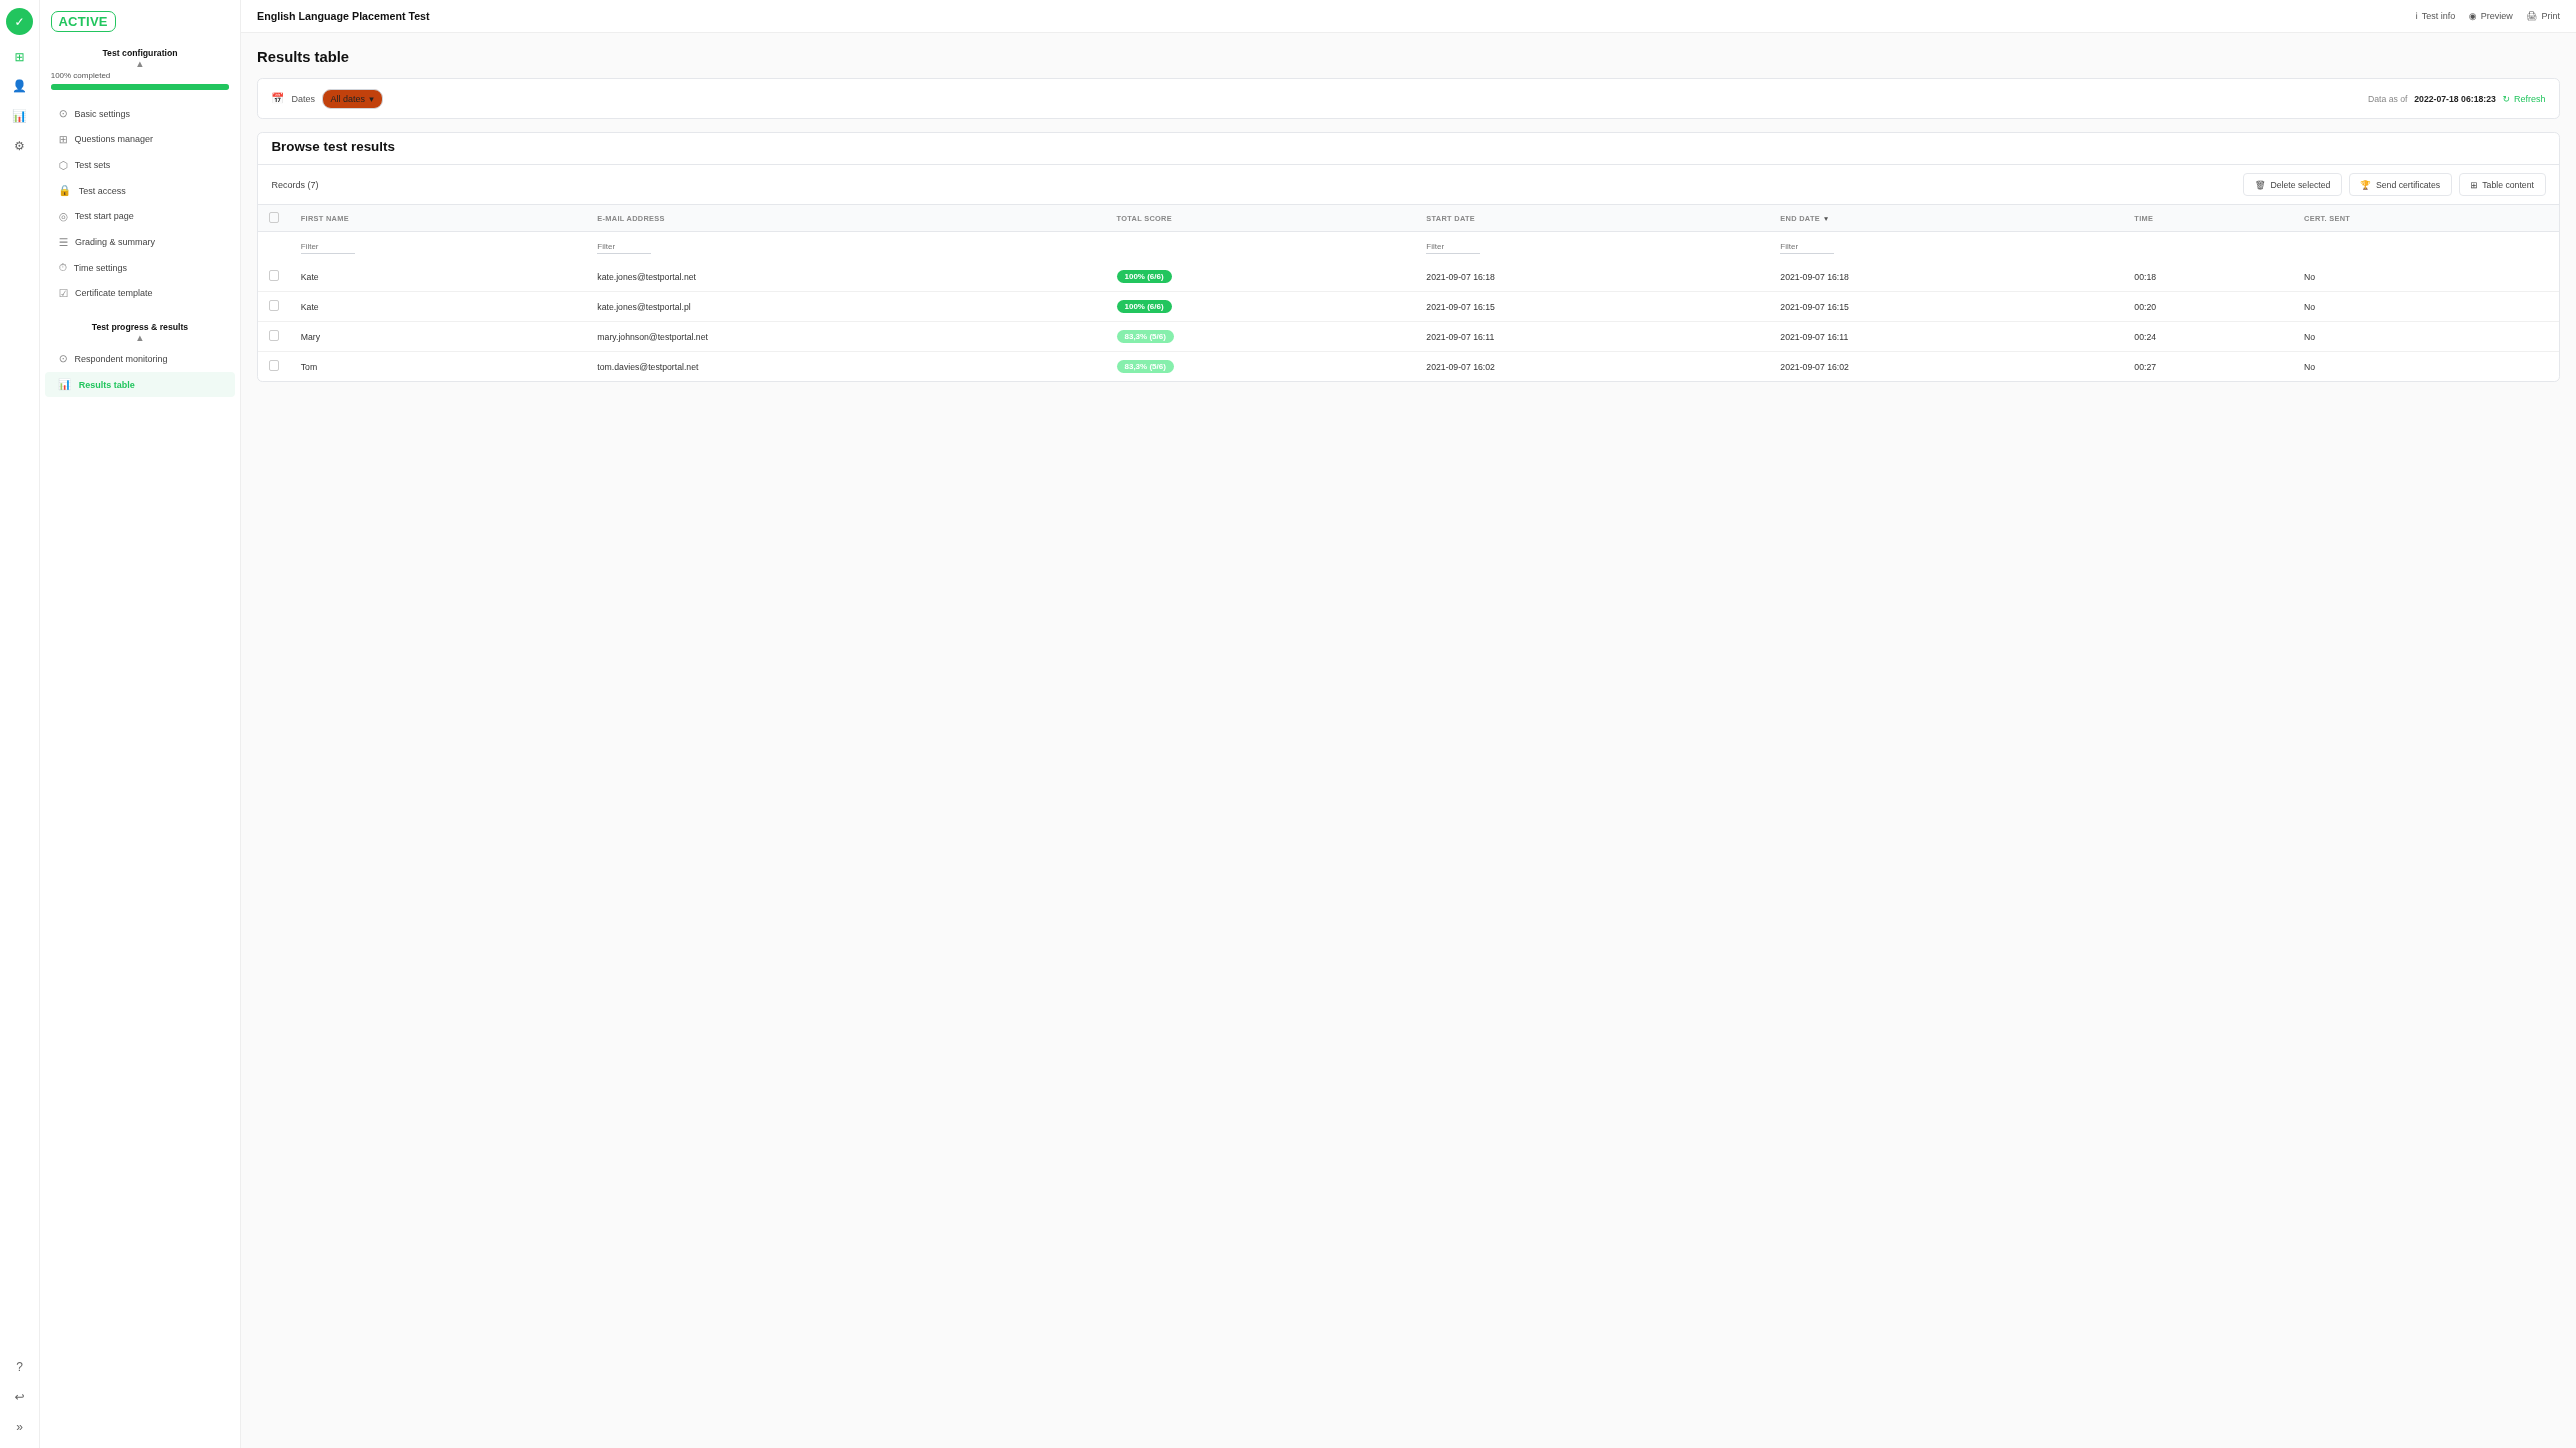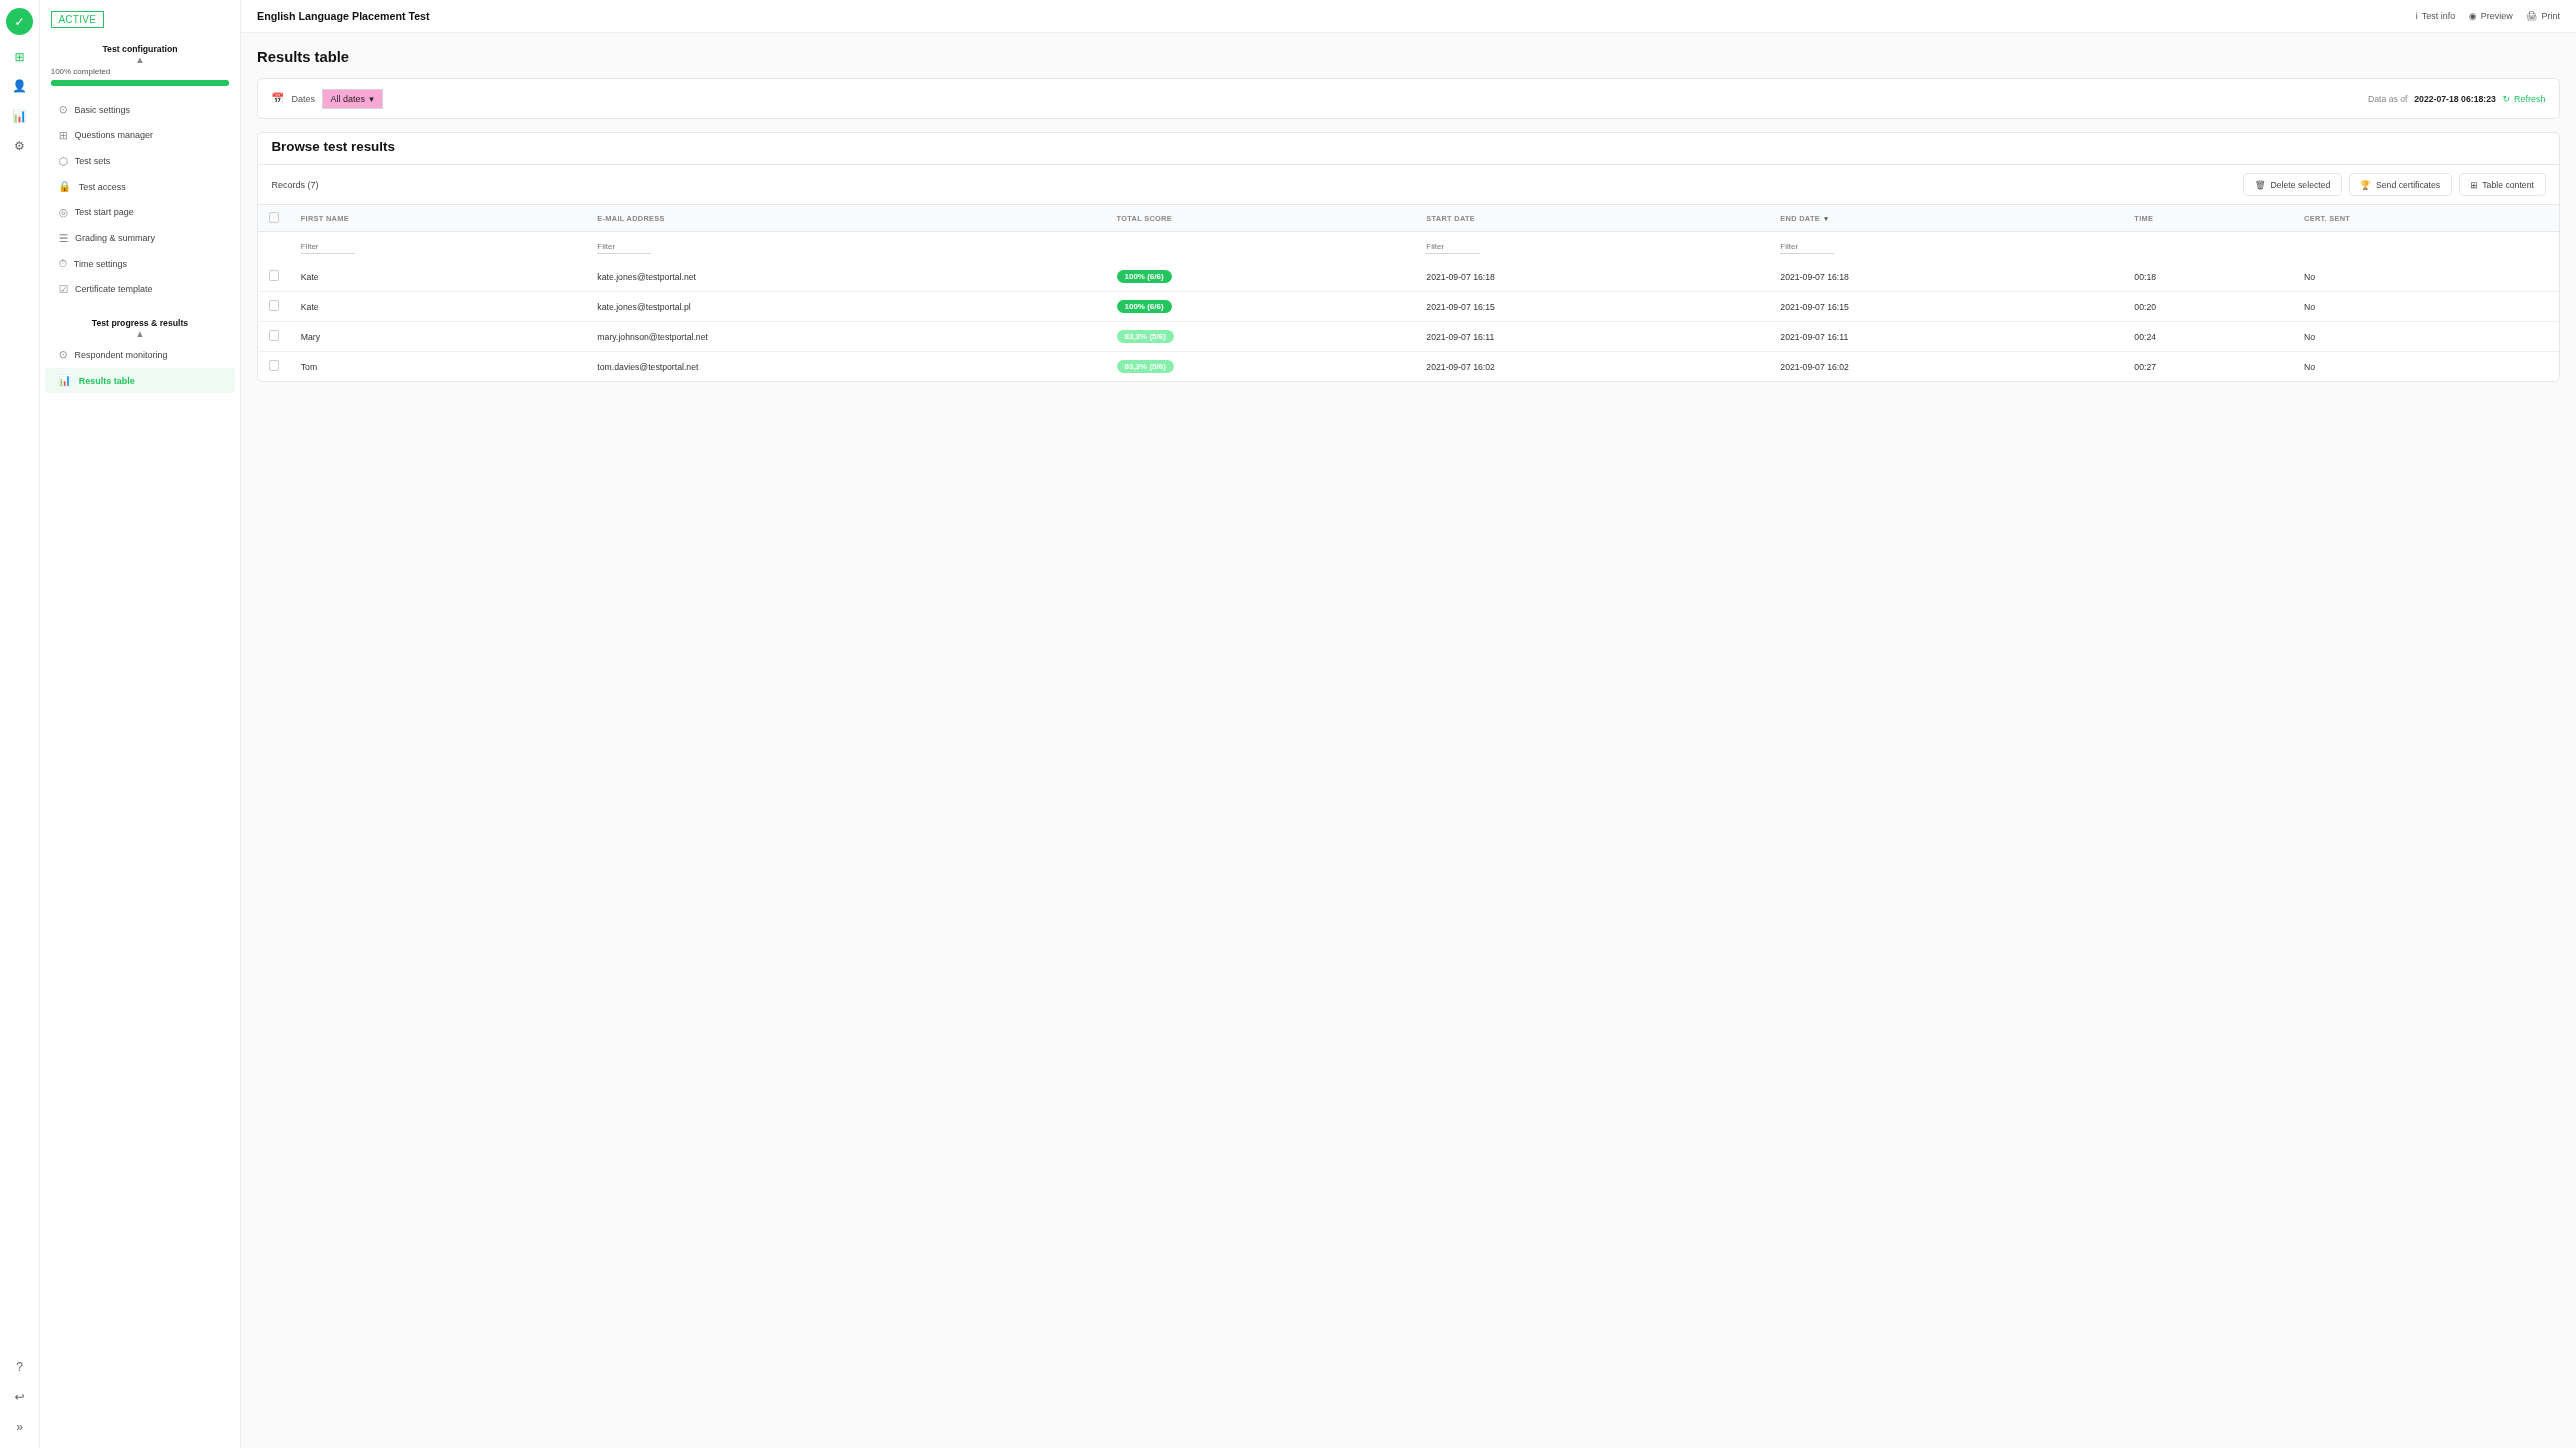--- a/index.html
+++ b/index.html
@@ -51,23 +51,23 @@
       overflow-y: auto;
       flex-shrink: 0;
       padding: 10.7px 0;
     }
     .active-badge {
       display: inline-block;
       padding: 2px 6.7px;
       background: transparent;
       border: 1.3px solid #22c55e;
       color: #22c55e;
-      font-size: 10px;
-      font-weight: 400;
-      border-radius: 0;
+      font-size: 13px;
+      font-weight: 700;
+      border-radius: 7px;
       margin: 0 10.7px 8px;
       letter-spacing: 0.3px;
     }
     .progress-section {
       padding: 0 10.7px 10.7px;
     }
     .progress-label {
       font-size: 8px;
       color: #555;
       margin-bottom: 4px;
@@ -177,23 +177,23 @@
       gap: 6.7px;
     }
     .dates-label {
       color: #555;
       font-size: 9px;
     }
     .dates-dropdown {
       display: flex;
       align-items: center;
       gap: 4px;
-      background: #f9a8d4;
+      background: #c2410c;
       border: 0.7px solid #d1d5db;
-      border-radius: 0;
+      border-radius: 9px;
       padding: 4px 8px;
       cursor: pointer;
       font-size: 9px;
       color: #222;
     }
     .data-as-of {
       display: flex;
       align-items: center;
       gap: 6.7px;
       color: #888;

